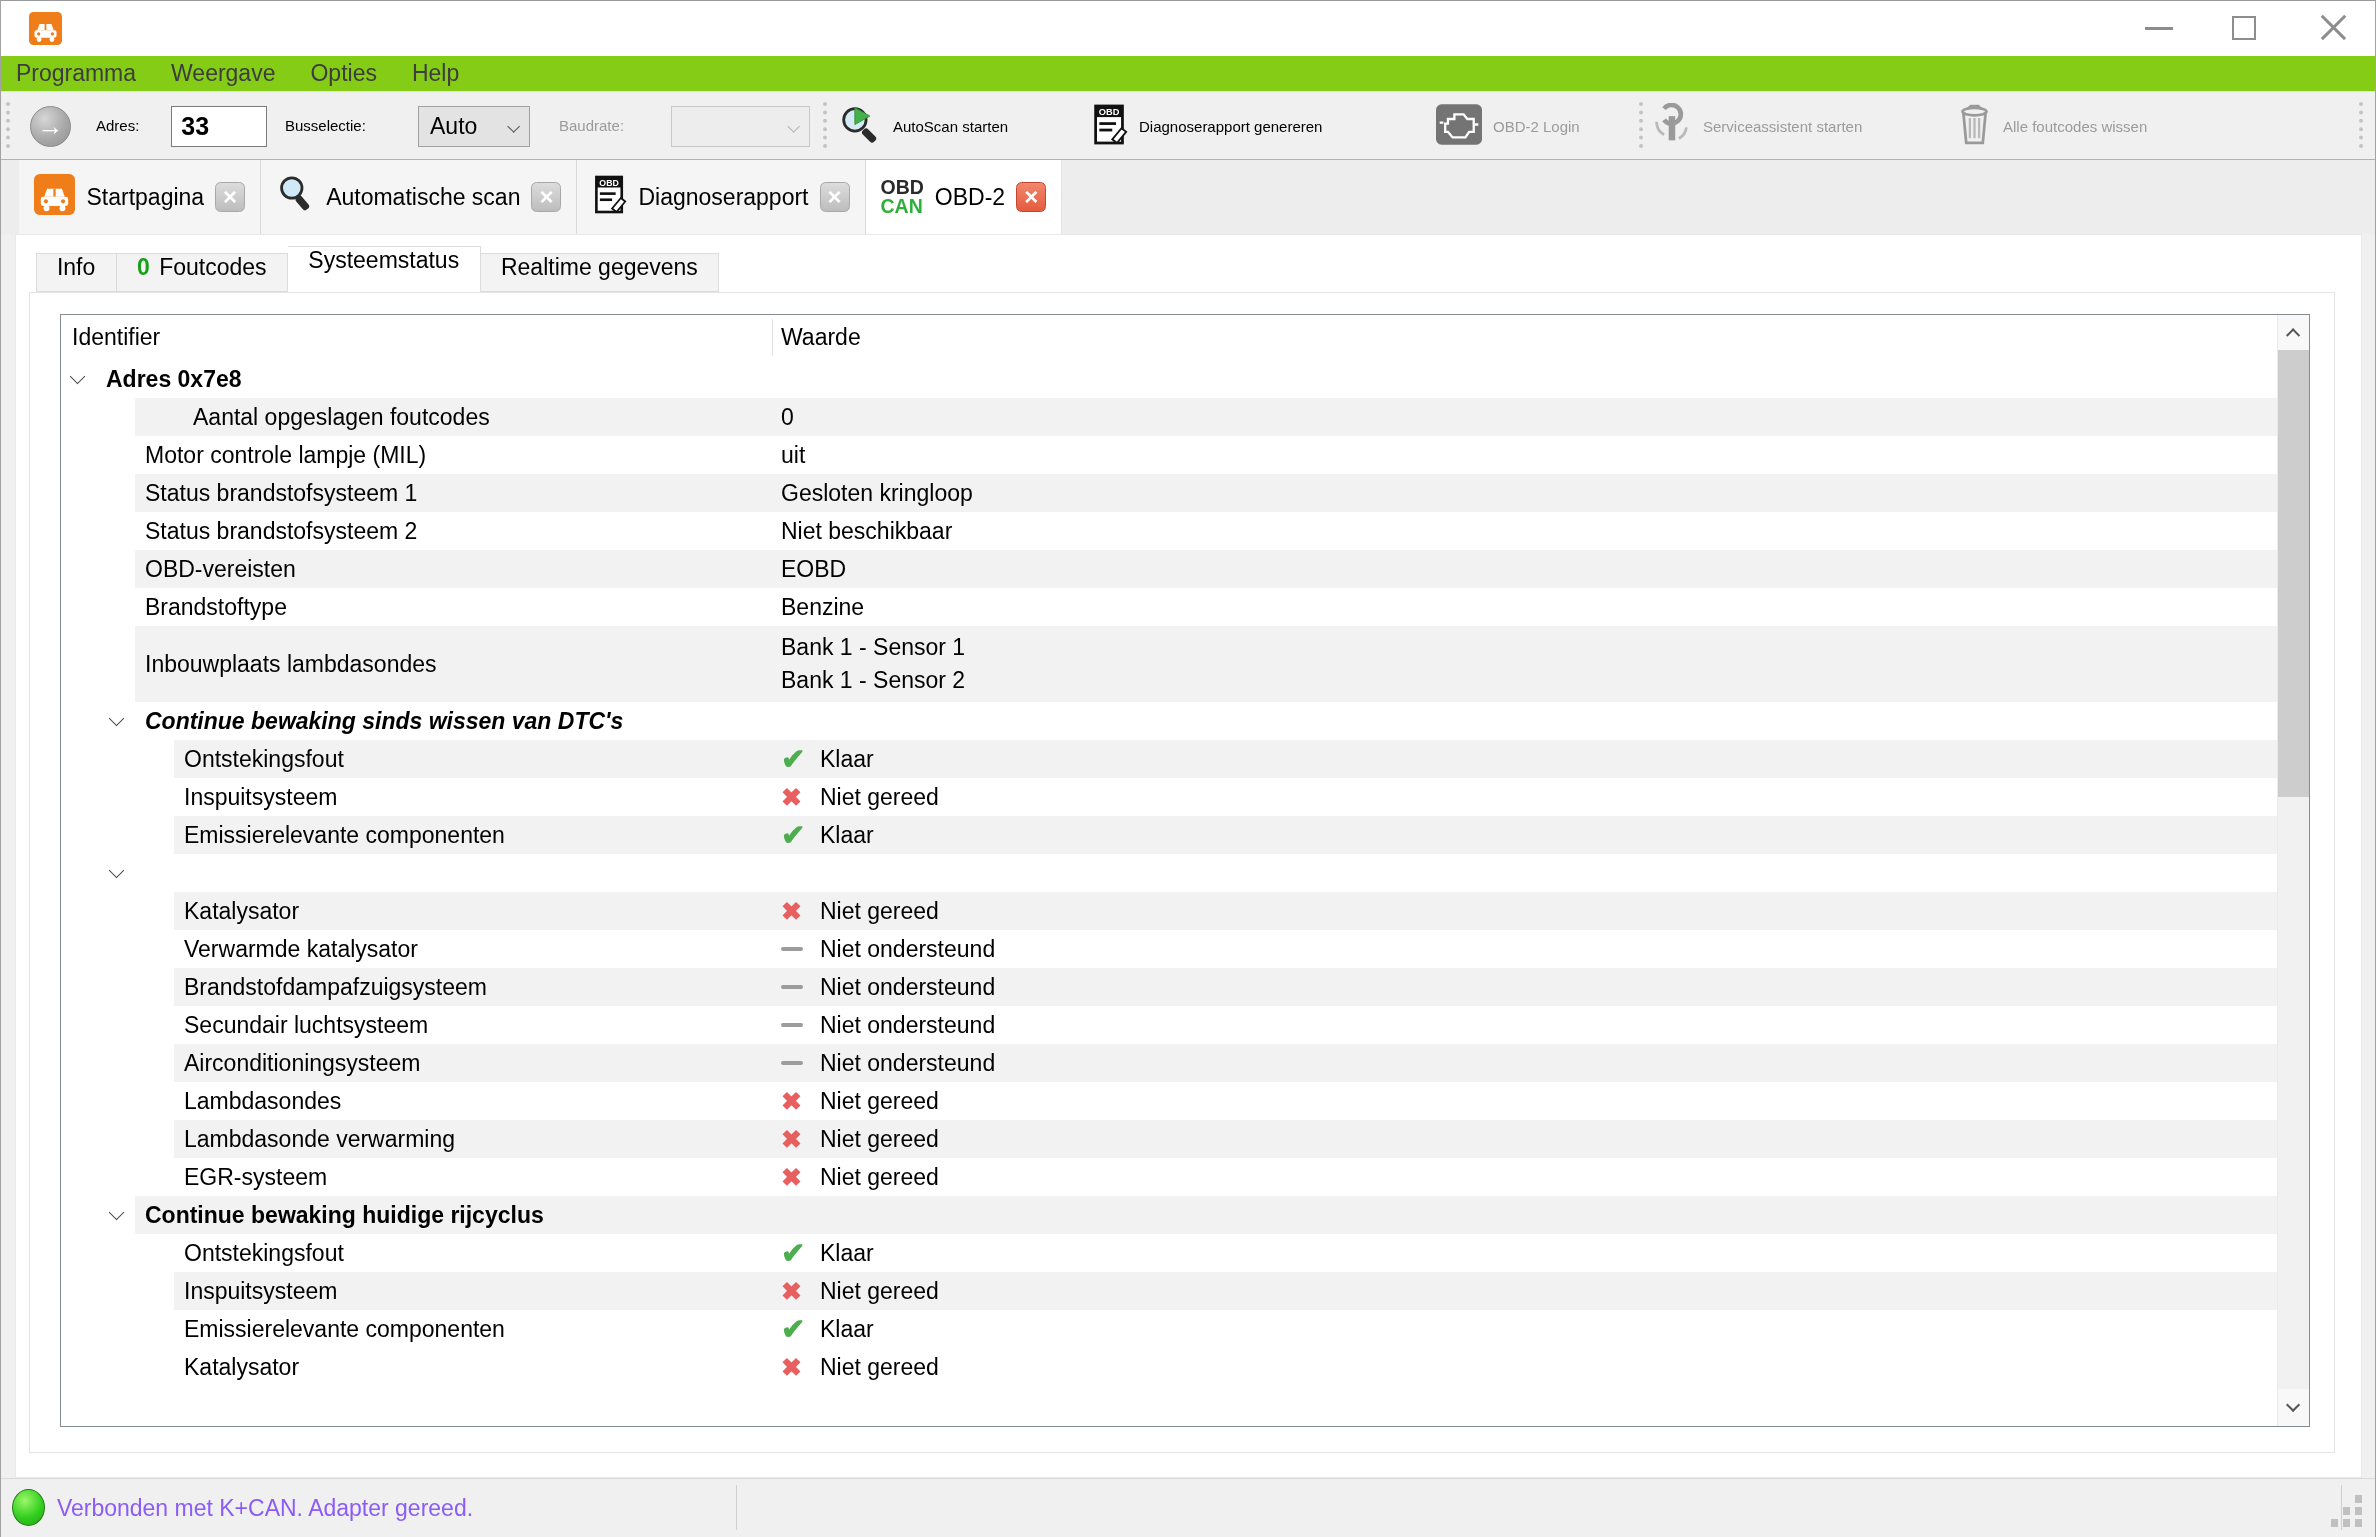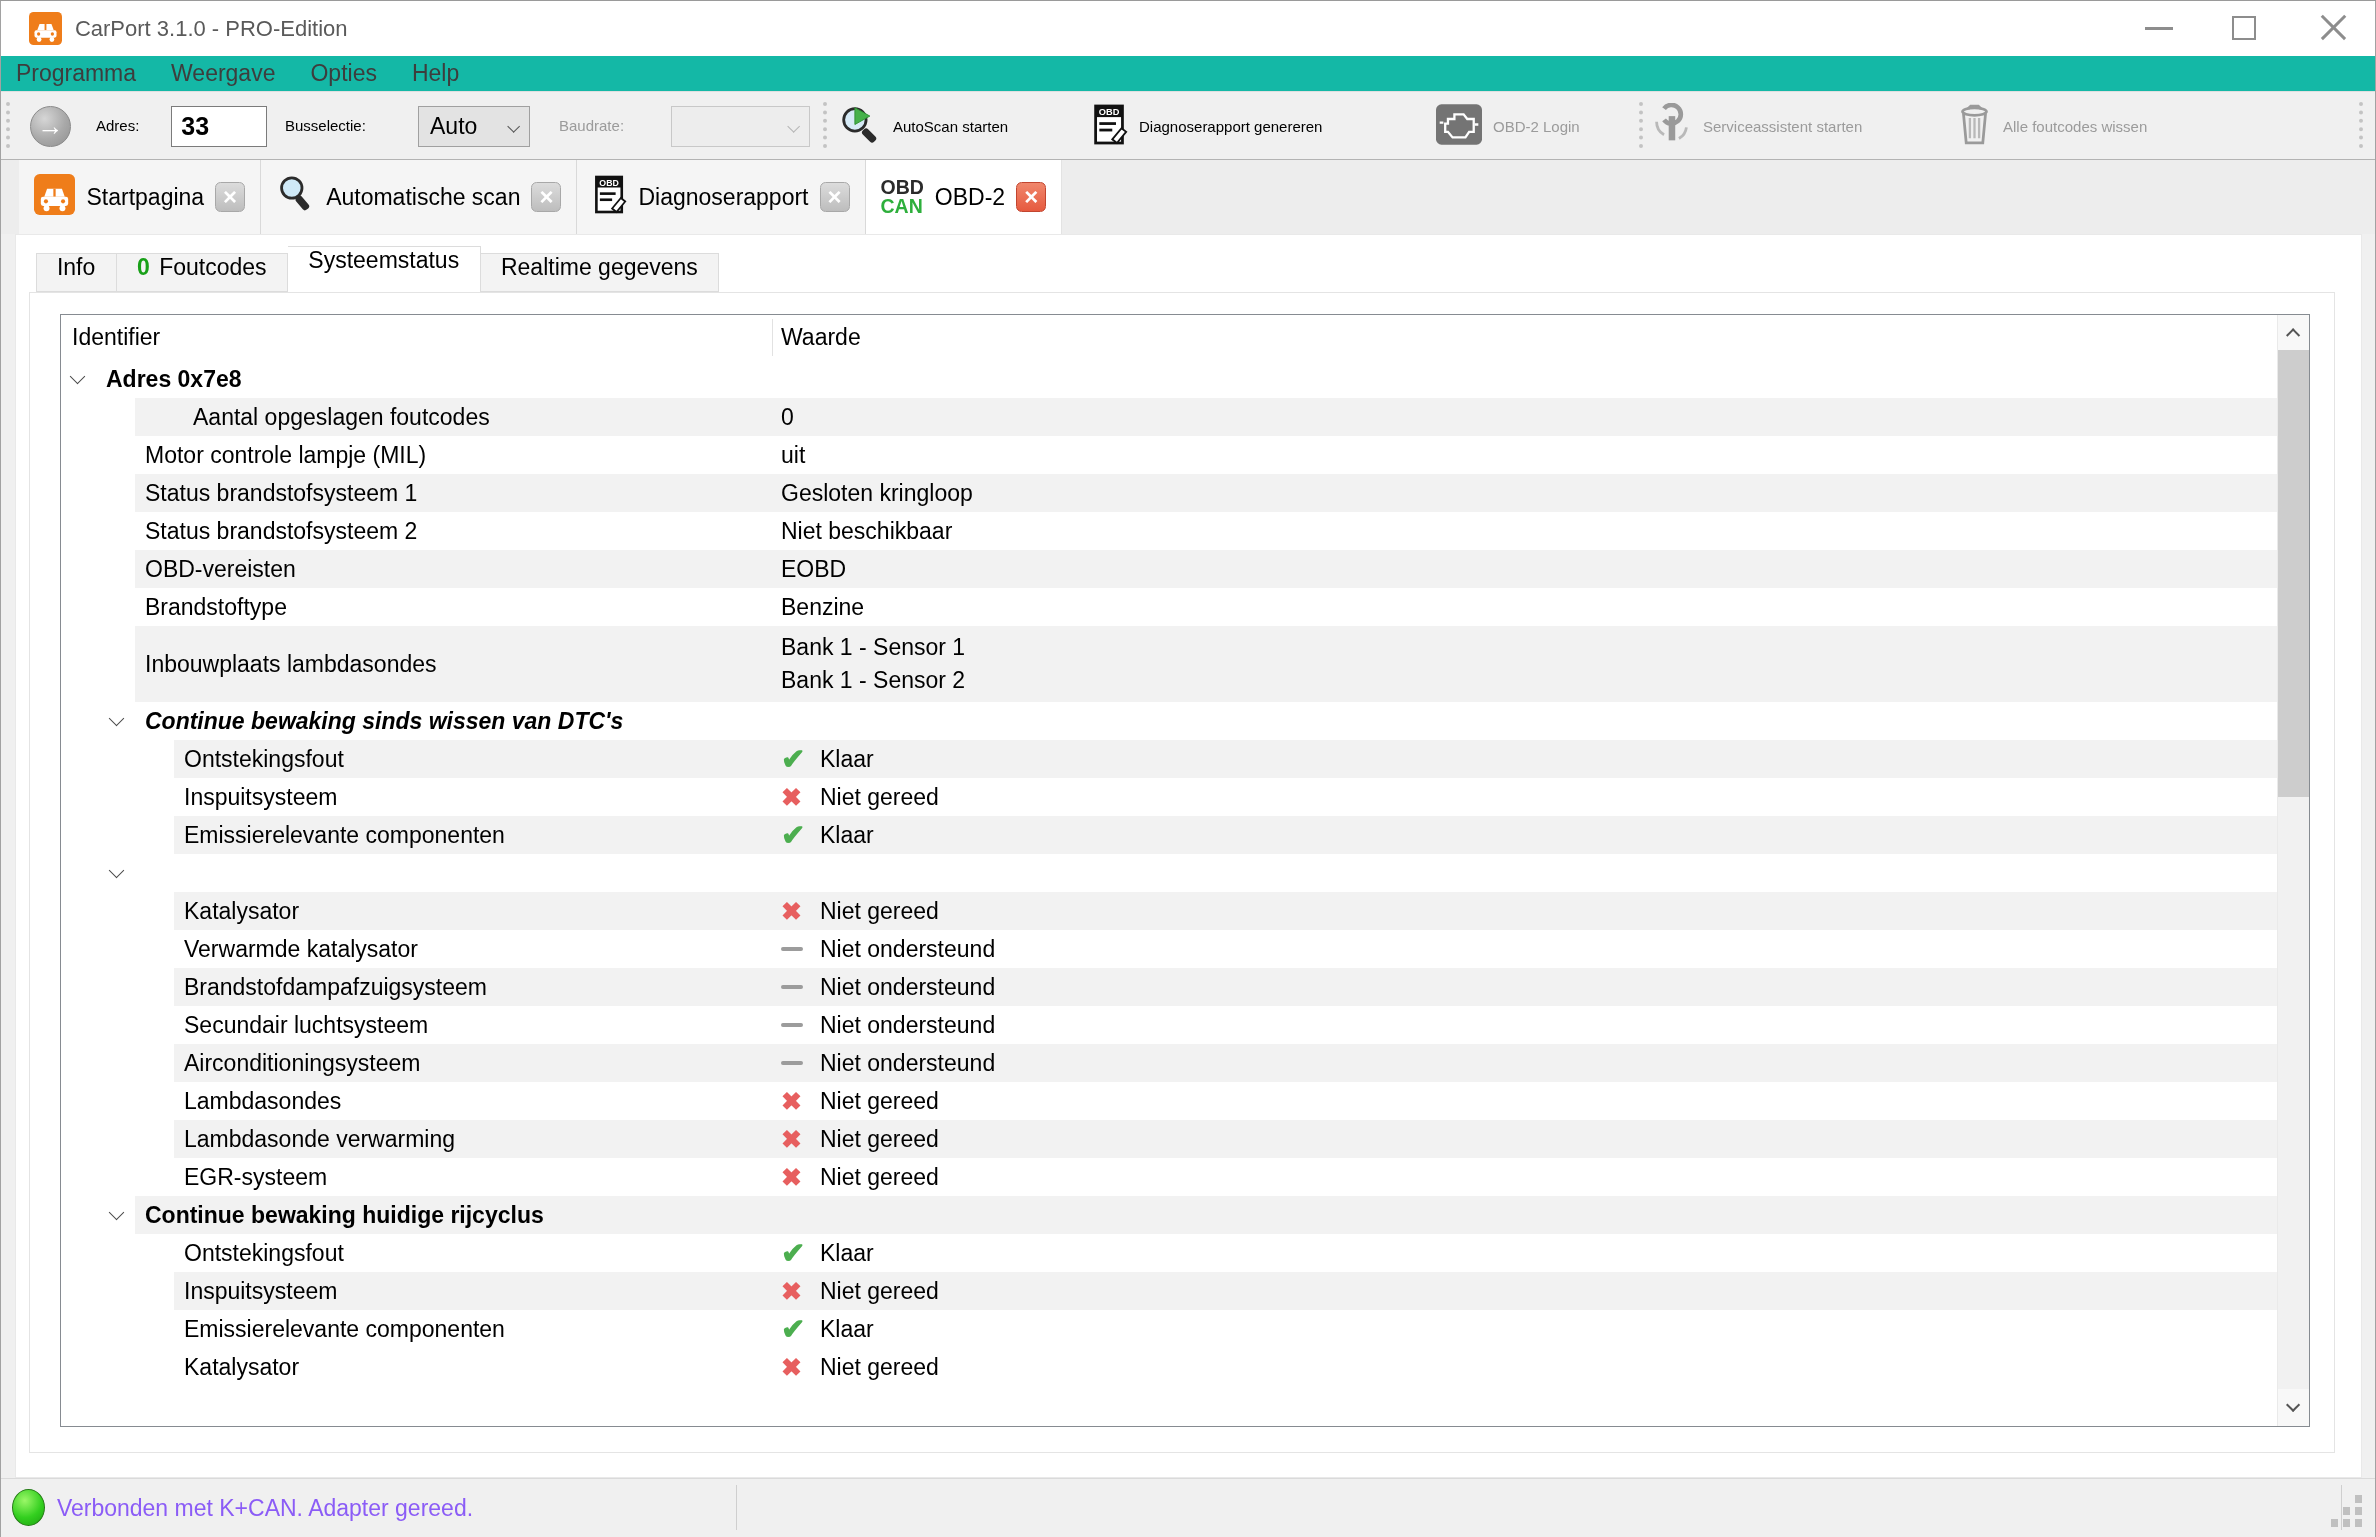--- a/index.html
+++ b/index.html
@@ -12,21 +12,21 @@
   .app-icon{position:absolute;left:28px;top:11px;width:33px;height:33px;}
   .title-text{position:absolute;left:74px;top:0;height:55px;line-height:55px;font-size:22px;color:#5a5a5a;}
   .winbtn{position:absolute;top:0;width:65px;height:55px;}
   .btn-min{left:2126px;} .btn-max{left:2211px;} .btn-close{left:2299px;}
   .glyph-min{position:absolute;left:18.6px;top:26px;width:28px;height:2.8px;background:#8d8d8d;}
   .glyph-max{position:absolute;left:20.4px;top:15px;width:24px;height:24px;border:2.8px solid #8d8d8d;}
   .glyph-x1,.glyph-x2{position:absolute;left:16.7px;top:25px;width:33px;height:2.8px;background:#8d8d8d;}
   .glyph-x1{transform:rotate(45deg);} .glyph-x2{transform:rotate(-45deg);}
 
   
-  .menubar{position:absolute;left:0.9px;right:0.9px;top:56px;height:36px;background:#14b8a6;
+  .menubar{position:absolute;left:0.9px;right:0.9px;top:56px;height:36px;background:#84cc16;
     display:flex;align-items:center;gap:35px;padding-left:15px;font-size:23px;color:#3d3d3d;
     border-bottom:0.9px solid #e0e0e0;}
   .menu-item{cursor:default;}
 
   
   .toolbar{position:absolute;left:0.9px;right:0.9px;top:93px;height:67px;background:#f0f0f0;
     border-bottom:0.9px solid #b3b3b3;font-size:23px;}
   .gripper{position:absolute;top:9.3px;height:46px;width:0;border-left:4.6px dotted #c3c3c3;}
   .g1{left:5.6px;} .g2{left:822px;} .g3{left:1638px;} .g4{left:2358px;}
   .nav-circle{position:absolute;left:30px;top:106px;width:41px;height:41px;border-radius:50%;
@@ -121,21 +121,20 @@
         <rect width="36" height="36" rx="5" fill="#ef7d1a"></rect>
         <path d="M9 20 l2.5-7 h13 l2.5 7 z" fill="#fff"></path>
         <rect x="17" y="13" width="2" height="7" fill="#ef7d1a"></rect>
         <rect x="6" y="20" width="24" height="8" rx="2" fill="#fff"></rect>
         <circle cx="10.5" cy="24" r="1.8" fill="#ef7d1a"></circle>
           <circle cx="25.5" cy="24" r="1.8" fill="#ef7d1a"></circle>
         <circle cx="11" cy="30" r="2.6" fill="#fff"></circle>
           <circle cx="25" cy="30" r="2.6" fill="#fff"></circle>
       </svg>
     </span>
-    <span class="title-text">CarPort 3.1.0 - PRO-Edition</span>
     <span class="winbtn btn-min">
         <span class="glyph-min"></span>
       </span>
     <span class="winbtn btn-max">
         <span class="glyph-max"></span>
       </span>
     <span class="winbtn btn-close">
         <span class="glyph-x1"></span>
         <span class="glyph-x2"></span>
       </span>

